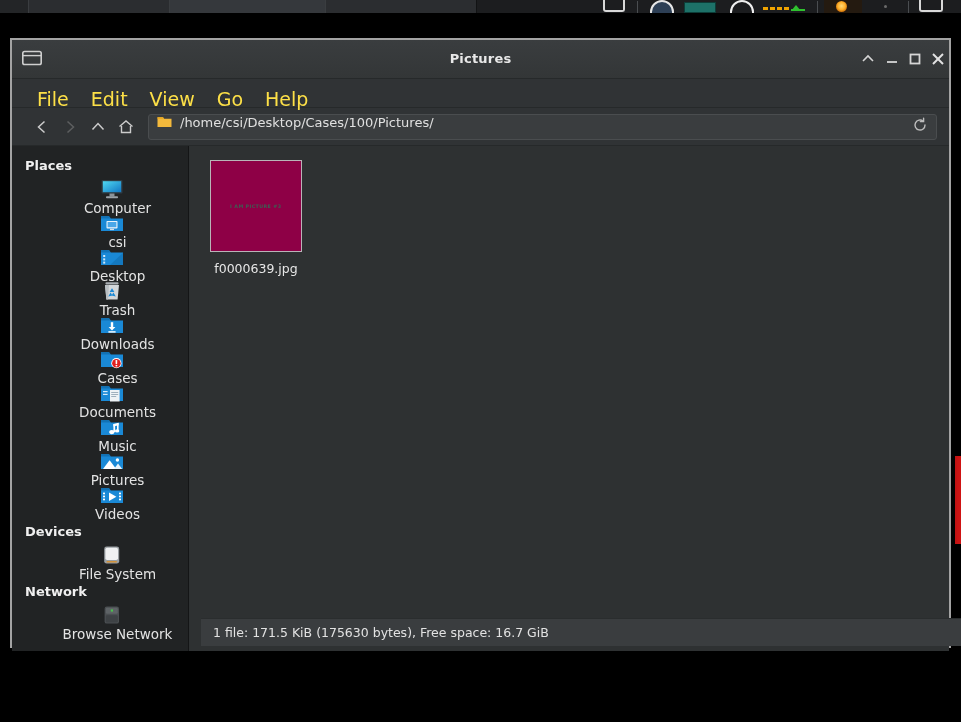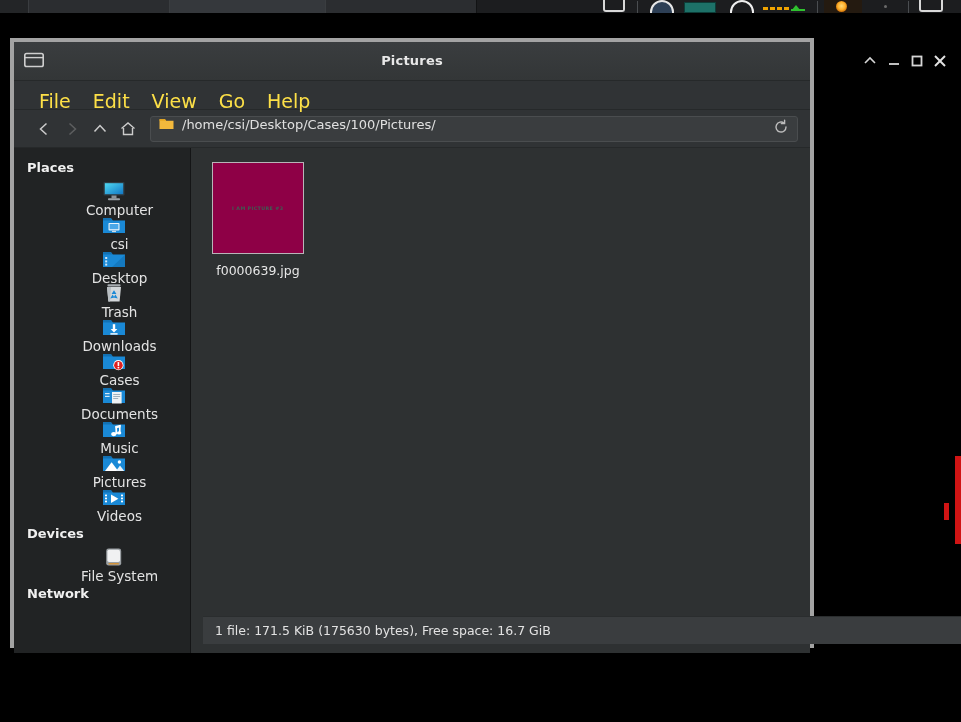--- a/index.html
+++ b/index.html
@@ -80,24 +80,24 @@
     left: 12px; top: 1px;
     width: 11px; height: 11px;
     border-radius: 50%;
     background: radial-gradient(circle at 50% 45%, #ffd978 0%, #ffb02a 45%, #c96b08 75%, #5c2d02 100%);
   }
 
   
   #window {
     position: absolute;
     left: 10px; top: 38px;
-    width: 804px;
+    width: 941px;
     height: 610px;
     background: #2e3132;
-    border: 4px solid #a3a3a3;
+    border: 2px solid #a3a3a3;
     box-sizing: border-box;
     box-shadow: 0 2px 8px rgba(0,0,0,0.6);
   }
 
   #titlebar {
     position: relative;
     height: 38px;
     background: linear-gradient(180deg, #3a3d3f 0%, #333637 100%);
     border-bottom: 1px solid #26292a;
   }
@@ -552,20 +552,29 @@
           <svg class="si-icon" viewBox="0 0 24 22">
             <rect x="4.2" y="2.6" width="15" height="17" rx="2.4" fill="#9ba0a4"></rect>
             <rect x="5.4" y="3.8" width="12.6" height="12.2" rx="1.8" fill="#f0f1f2"></rect>
             <rect x="6.6" y="17.2" width="10.2" height="1.2" fill="#e09020"></rect>
           </svg>
           <span class="si-label">File System</span>
         </div>
 
         <div class="side-header">Network</div>
 
+        <div class="side-item">
+          <svg class="si-icon" viewBox="0 0 24 22">
+            <rect x="4.6" y="2.6" width="14.4" height="17" rx="2.2" fill="#4b4f52"></rect>
+            <rect x="5.8" y="3.8" width="12" height="6" rx="1.4" fill="#5e6366"></rect>
+            <rect x="10.8" y="5.4" width="2.2" height="2.2" fill="#49c44c"></rect>
+            <rect x="5.8" y="11.2" width="12" height="7.2" rx="1.2" fill="#3e4245"></rect>
+          </svg>
+          <span class="si-label">Browse Network</span>
+        </div>
 
       </div>
 
       <div id="content">
         <div id="icon-grid">
           <div class="file-item">
             <div class="thumb-wrap" style="background: rgb(142, 0, 70);">
               <span class="thumb-text" style="color: rgb(61, 93, 82);">I AM PICTURE #3</span>
             </div>
             <div class="file-label">f0000639.jpg</div>

